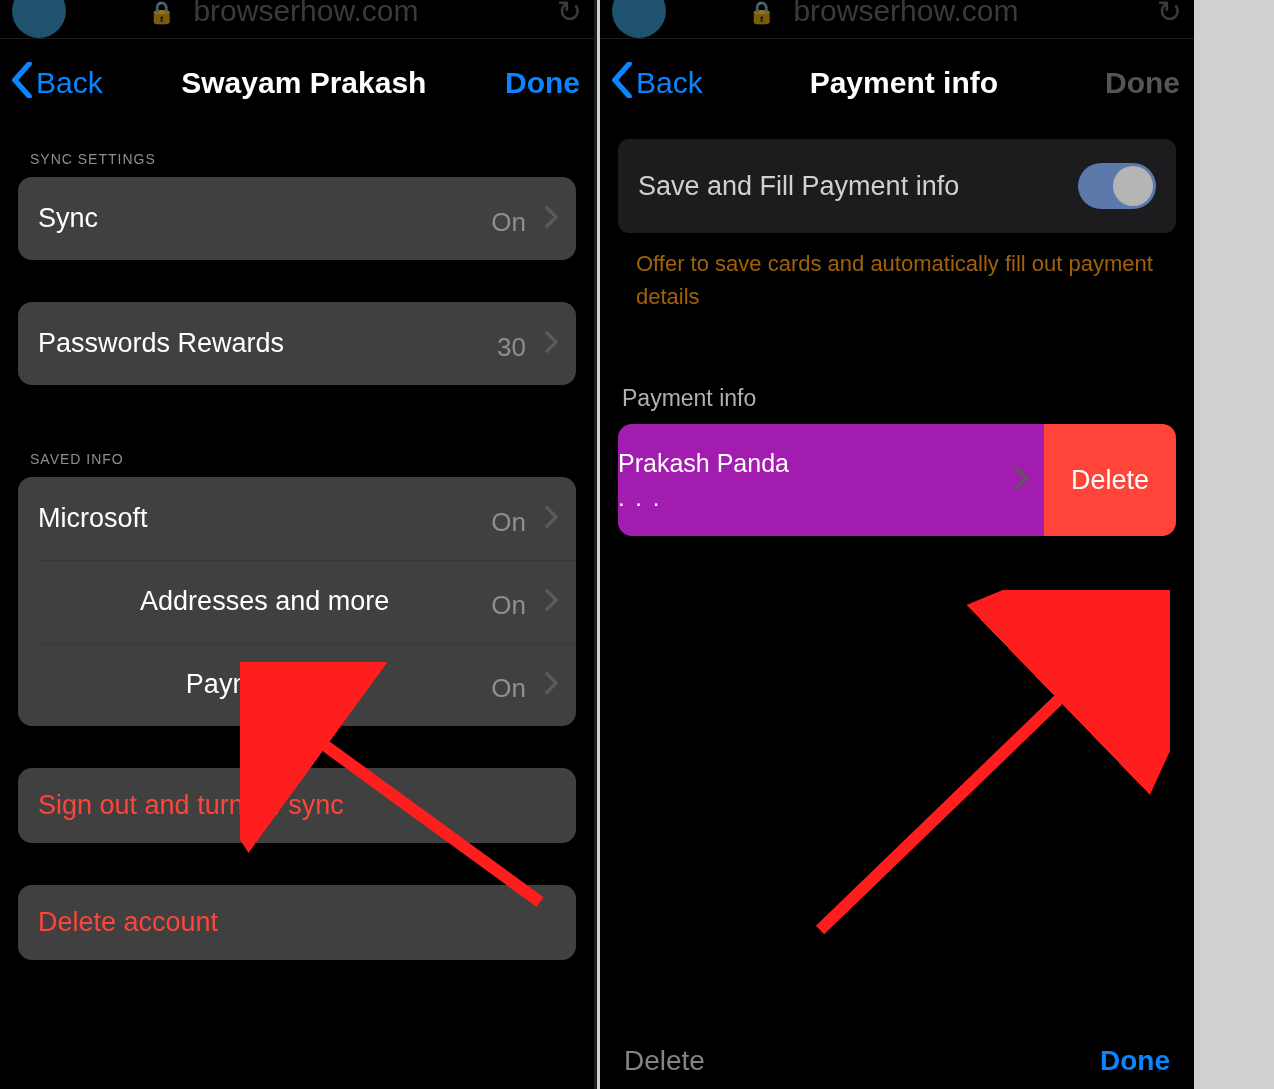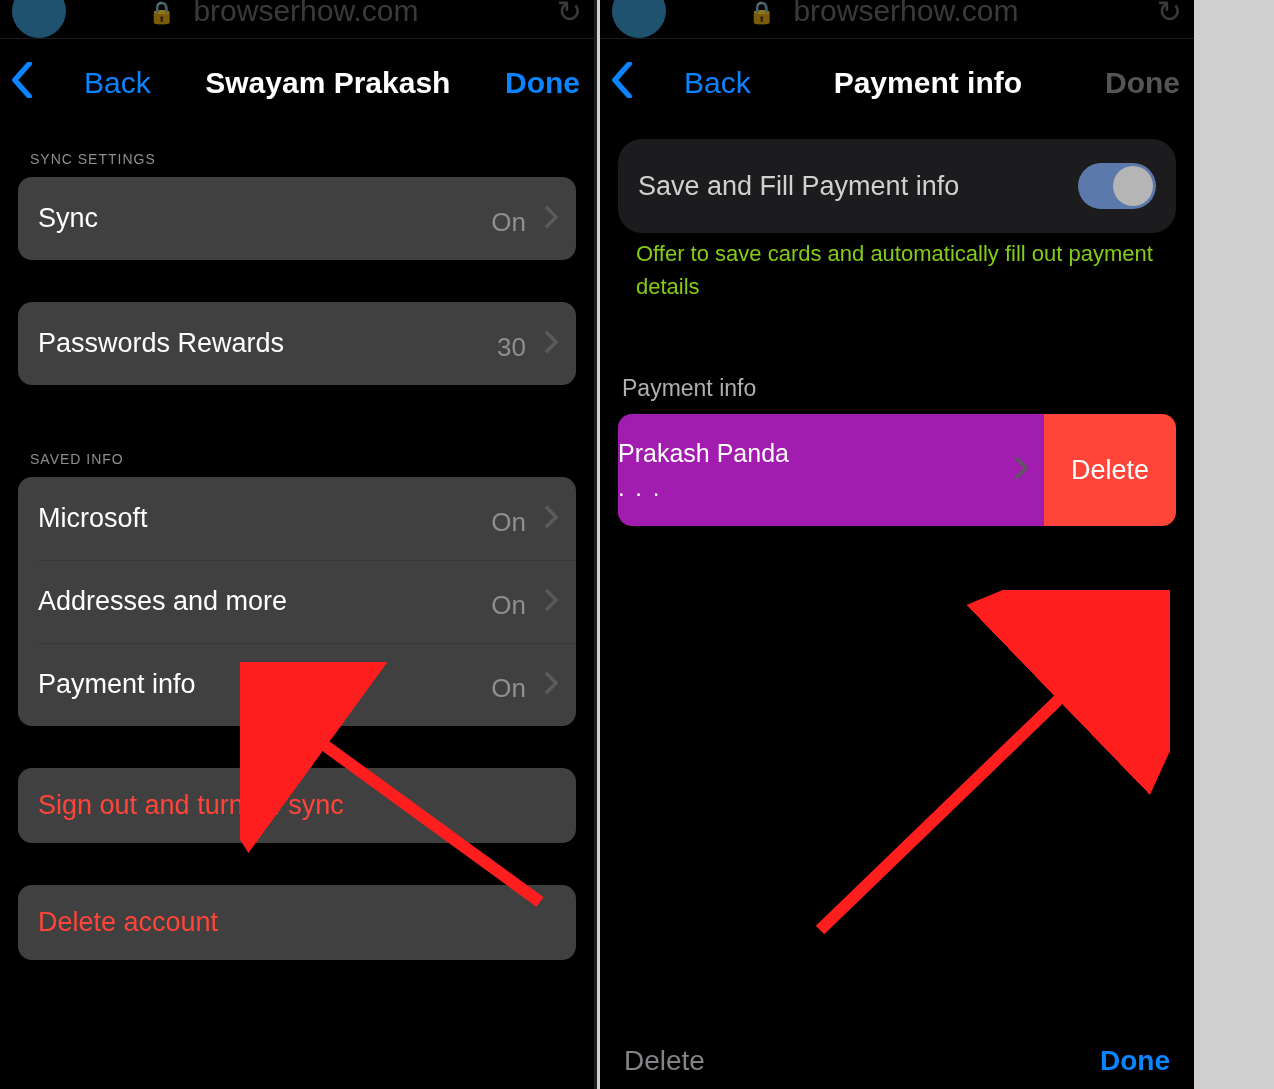--- a/index.html
+++ b/index.html
@@ -83,21 +83,20 @@
     justify-content: space-between;
     height: 88px;
     padding: 0 14px 0 10px;
   }
   .back-btn {
     display: flex;
     align-items: center;
     color: #0a84ff;
     font-size: 30px;
     cursor: pointer;
-    gap: 48px;
   }
   .chevron-back {
     margin-right: 2px;
   }
   .chevron-back svg { width: 24px; height: 36px; }
   .nav-title {
     color: #fff;
     font-size: 30px;
     font-weight: 600;
     text-align: center;
@@ -129,21 +128,21 @@
   }
   .cell-group.single { margin-bottom: 42px; }
   .cell {
     display: flex;
     align-items: center;
     padding: 22px 18px 22px 20px;
     cursor: pointer;
     min-height: 74px;
   }
   .cell + .cell { border-top: 1px solid #38383a; margin-left: 0; }
-  .cell-group .cell + .cell { position: relative; }
+  .cell-group .cell + .cell { position: relative; text-align: center; }
   .cell-group .cell + .cell::before {
     content: "";
     position: absolute;
     top: 0;
     left: 20px;
     right: 0;
     height: 1px;
     background: #38383a;
   }
   .cell-group .cell + .cell { border-top: none; }
@@ -161,21 +160,21 @@
   .chevron-right {
     color: #5a5a5e;
     display: inline-block;
   }
   .chevron-right svg { width: 14px; height: 24px; }
   .cell-destructive .cell-label { color: #ff453a; }
 
   
   .toggle-card {
     background: #1c1c1e;
-    border-radius: 24px;
+    border-radius: 11px;
     padding: 24px 20px;
     display: flex;
     align-items: center;
     margin-top: 12px;
   }
   .toggle-label {
     color: #d0d0d0;
     font-size: 27px;
     line-height: 1.35;
     flex: 1;
@@ -192,24 +191,24 @@
   .toggle-knob {
     width: 40px;
     height: 40px;
     background: #b5b5b5;
     border-radius: 50%;
     position: absolute;
     top: 3px;
     right: 3px;
   }
   .toggle-description {
-    color: #84cc16;
+    color: #a16207;
     font-size: 22px;
     line-height: 1.5;
-    padding: 4px 12px 0 18px;
+    padding: 14px 12px 0 18px;
   }
 
   .section-header-lower {
     color: #b0b0b4;
     font-size: 23px;
     padding: 72px 4px 12px 4px;
   }
 
   
   .swipe-row {

